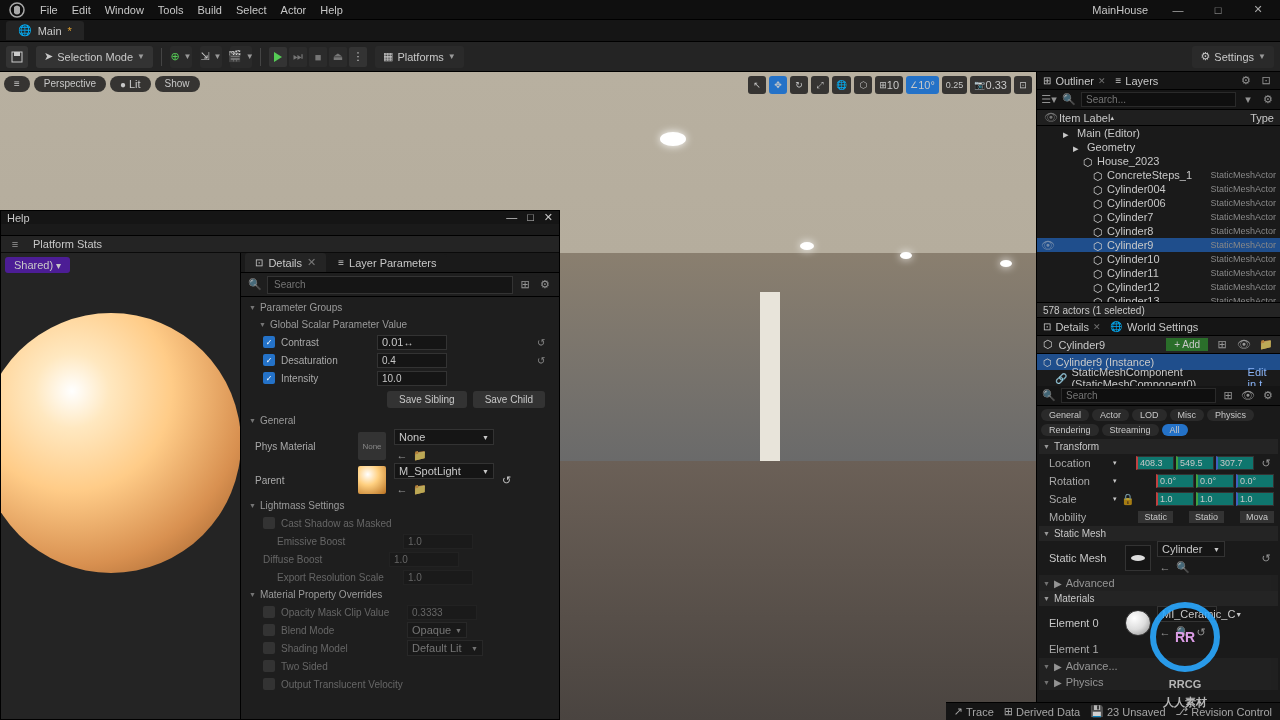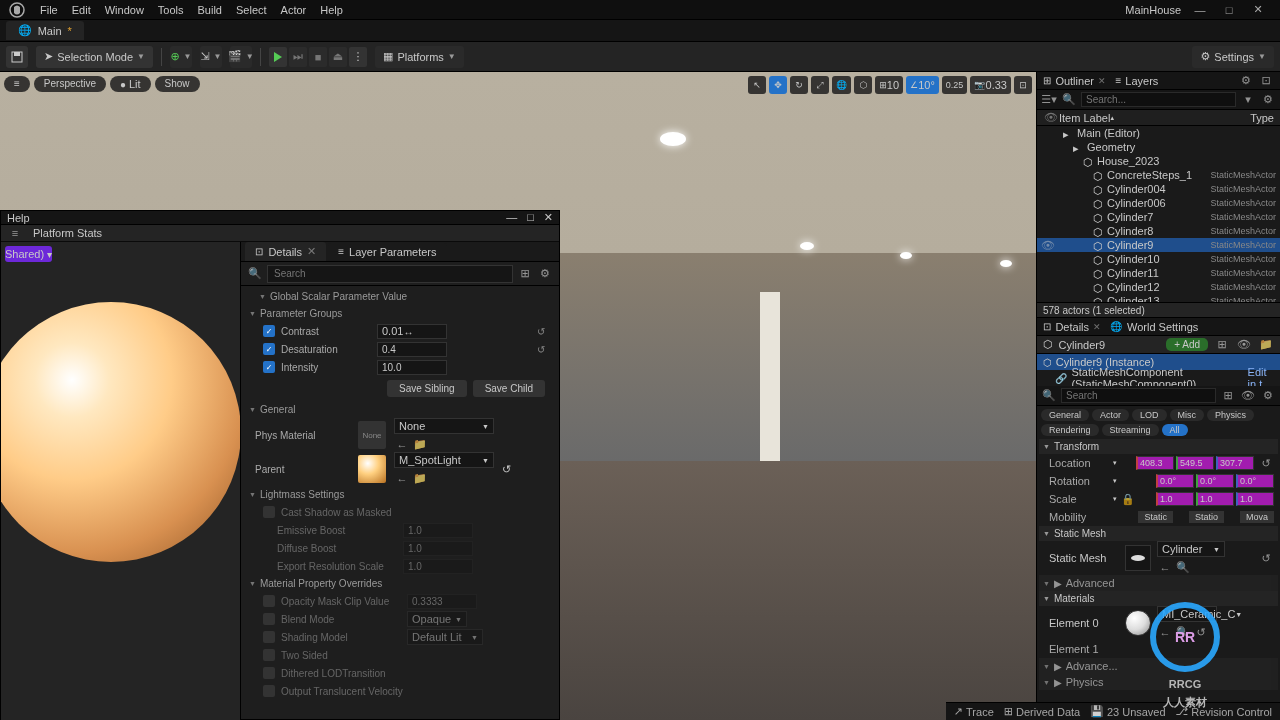--- a/index.html
+++ b/index.html
@@ -2,21 +2,21 @@
 <html><head>
 <meta charset="utf-8">
 <style>
 *{box-sizing:border-box;margin:0;padding:0;font-family:"Segoe UI",Arial,sans-serif;font-size:11px;color:#c8c8c8;user-select:none}
 body{width:1280px;height:720px;background:#1a1a1a;overflow:hidden;position:relative}
 svg{display:block}
 
 
 .menubar{height:20px;background:#0f0f0f;display:flex;align-items:center;padding:0 8px;gap:14px;border-bottom:1px solid #000}
 .menubar .logo{width:18px;height:18px;display:flex;align-items:center;justify-content:center}
-.menubar .title-area{margin-left:auto;display:flex;align-items:center;gap:9px;padding-right:4px}
+.menubar .title-area{margin-left:auto;display:flex;align-items:center;gap:20px;padding-right:4px}
 .menubar .win-btn{width:20px;height:14px;display:flex;align-items:center;justify-content:center;color:#aaa}
 
 
 .tabstrip{height:22px;background:#151515;display:flex;align-items:center;padding:0 6px;border-bottom:1px solid #000}
 .tab{background:#242424;padding:3px 12px;border-radius:3px 3px 0 0;display:flex;align-items:center;gap:6px}
 
 
 .toolbar{height:30px;background:#242424;display:flex;align-items:center;padding:0 6px;gap:8px;border-bottom:1px solid #000}
 .tb-btn{height:22px;padding:0 8px;background:#333;border-radius:3px;display:flex;align-items:center;gap:4px}
 .tb-btn.icon-only{width:22px;padding:0;justify-content:center}
@@ -38,21 +38,21 @@
 .ceiling-light{position:absolute;width:26px;height:14px;background:#fff;border-radius:50%;box-shadow:0 0 8px #fff}
 .column{position:absolute;width:20px;background:#e8e4da}
 .floor{position:absolute;bottom:0;left:0;right:0;height:40%;background:linear-gradient(180deg,#6b6057 0%,#4a4440 100%)}
 
 
 .float-panel{position:absolute;left:0;top:210px;width:560px;height:510px;background:#1e1e1e;border:1px solid #000;z-index:10;display:flex;flex-direction:column}
 .float-title{height:18px;background:#151515;display:flex;align-items:center;padding:0 6px}
 .float-title .wbtns{margin-left:auto;display:flex;gap:10px}
 .float-sub{height:22px;background:#1a1a1a;display:flex;align-items:center;padding:0 6px;gap:14px;border-bottom:1px solid #000}
 .stats-area{height:26px;background:#242424;display:flex;align-items:center;padding:0 6px;gap:10px;border-bottom:1px solid #0a0a0a}
-.shared-pill{background:#6d28d9;padding:2px 0;border-radius:3px;font-size:10px}
+.shared-pill{background:#4c1d95;padding:2px 9px;border-radius:3px;font-size:10px}
 .panel-tabs{height:20px;background:#1a1a1a;display:flex;align-items:center;gap:2px;padding:0 4px;border-bottom:1px solid #000}
 .ptab{padding:3px 10px;background:#242424;border-radius:3px 3px 0 0;display:flex;align-items:center;gap:5px;font-size:10px}
 .search-row{height:24px;background:#1e1e1e;display:flex;align-items:center;padding:0 6px;gap:4px;border-bottom:1px solid #000}
 .search-row input{flex:1;background:#151515;border:1px solid #333;height:18px;padding:0 6px;color:#c8c8c8;font-size:10px;outline:none}
 .mini-ic{width:16px;height:16px;display:flex;align-items:center;justify-content:center;opacity:.7}
 .panel-body{flex:1;overflow-y:auto;padding:2px 4px}
 .cat{padding:3px 4px;font-size:10px;color:#9a9a9a;display:flex;align-items:center;gap:4px}
 .cat::before{content:"▼";font-size:7px;opacity:.7}
 .param-row{display:flex;align-items:center;height:18px;padding:0 4px 0 18px;gap:6px}
 .param-row .chk{width:12px;height:12px;background:#2472c8;border-radius:2px;display:flex;align-items:center;justify-content:center;font-size:8px;color:#fff}
@@ -85,34 +85,34 @@
 .ol-row{height:14px;display:flex;align-items:center;padding:0 4px;font-size:10px;gap:4px}
 .ol-row .eye{width:14px;opacity:.5}
 .ol-row .ind{display:inline-block}
 .ol-row .type{margin-left:auto;color:#888;font-size:9px}
 .ol-row.sel{background:#1f4e8c}
 .ol-row .ic{width:10px;height:10px;display:inline-block}
 .ol-status{height:16px;background:#242424;padding:0 6px;font-size:10px;display:flex;align-items:center;border-top:1px solid #000;border-bottom:1px solid #000}
 
 .det-tabs{height:18px;background:#151515;display:flex;align-items:center;gap:10px;padding:0 6px;border-bottom:1px solid #000}
 .det-head{height:18px;background:#242424;display:flex;align-items:center;padding:0 6px;gap:6px;font-size:10px;border-bottom:1px solid #000}
-.det-head .add{margin-left:auto;background:#2a6e2a;padding:1px 8px;border-radius:5px;font-size:10px}
+.det-head .add{margin-left:auto;background:#2a6e2a;padding:1px 8px;border-radius:0;font-size:10px}
 .comp-tree{background:#1a1a1a}
 .comp-row{height:16px;display:flex;align-items:center;padding:0 6px;font-size:10px;gap:4px}
 .comp-row.sel{background:#1f4e8c}
 .det-body{flex:1;overflow-y:auto;padding:0 2px}
 .filter-row{display:flex;gap:3px;padding:3px 4px;flex-wrap:wrap}
 .fchip{background:#2a2a2a;padding:1px 8px;border-radius:8px;font-size:9px}
 .fchip.on{background:#2472c8}
 .dcat{padding:2px 4px;font-size:10px;background:#242424;display:flex;align-items:center;gap:4px}
 .dcat::before{content:"▼";font-size:7px;opacity:.7}
 .drow{display:flex;align-items:center;height:18px;padding:0 4px 0 10px;gap:4px;font-size:10px}
 .drow .lbl{width:60px;color:#aaa}
 .vec3{display:flex;gap:2px}
-.vec3 .n{width:38px;height:14px;background:#a21caf;border:1px solid #333;font-size:9px;padding:0 2px;display:flex;align-items:center}
+.vec3 .n{width:38px;height:14px;background:#0f766e;border:1px solid #333;font-size:9px;padding:0 2px;display:flex;align-items:center}
 .vec3 .n.x{border-left:2px solid #c04040}
 .vec3 .n.y{border-left:2px solid #40a040}
 .vec3 .n.z{border-left:2px solid #4060c0}
 .mob{display:flex;gap:16px}
 .mob .m{background:#333;padding:1px 6px;font-size:9px}
 .mesh-row{display:flex;align-items:center;height:34px;padding:0 4px 0 10px;gap:6px}
 .mesh-thumb{width:26px;height:26px;background:#151515;border:1px solid #333;display:flex;align-items:center;justify-content:center}
 .mesh-thumb .cyl{width:14px;height:6px;background:#ddd;border-radius:50%}
 .mat-thumb{width:26px;height:26px;border-radius:50%;background:radial-gradient(circle at 35% 30%,#fff 0%,#ddd 50%,#888 100%);border:1px solid #333}
 
@@ -499,22 +499,22 @@
         <div class="ptab">⊡ <span>Details</span> <span style="opacity:.5">✕</span></div>
         <div class="ptab" style="background:#1a1a1a">≡ <span>Layer Parameters</span></div>
       </div>
       <div class="search-row">
         <span class="mini-ic">🔍</span>
         <input placeholder="Search" style="">
         <span class="mini-ic">⊞</span>
         <span class="mini-ic">⚙</span>
       </div>
       <div class="panel-body">
+        <div class="cat">Parameter Groups</div>
         <div class="cat" style="padding-left:14px">Global Scalar Parameter Value</div>
-        <div class="cat">Parameter Groups</div>
         <div class="param-row">
           <span class="chk">✓</span>
           <span class="lbl">Contrast</span>
           <span class="val"><span>0.01</span> ↔</span>
           <span class="reset">↺</span>
         </div>
         <div class="param-row">
           <span class="chk">✓</span>
           <span class="lbl">Desaturation</span>
           <span class="val">0.4</span>
@@ -562,21 +562,21 @@
         <div class="cat">Lightmass Settings</div>
         <div class="param-row">
             <span class="chk off"></span>
             <span class="lbl" style="width:150px;opacity:.5">Cast Shadow as Masked</span>
           </div>
         <div class="param-row">
             <span class="lbl" style="width:120px;opacity:.5;margin-left:14px">Emissive Boost</span>
             <span class="val ro">1.0</span>
           </div>
         <div class="param-row">
-            <span class="lbl" style="width:120px;opacity:.5;margin-left:14px">Diffuse Boost</span>
+            <span class="lbl" style="width:120px;opacity:.5;">Diffuse Boost</span>
             <span class="val ro">1.0</span>
           </div>
         <div class="param-row">
             <span class="lbl" style="width:120px;opacity:.5;margin-left:14px">Export Resolution Scale</span>
             <span class="val ro">1.0</span>
           </div>
         <div class="cat">Material Property Overrides</div>
         <div class="param-row">
             <span class="chk off"></span>
             <span class="lbl" style="width:120px;opacity:.5">Opacity Mask Clip Value</span>
@@ -597,24 +597,20 @@
               <span>Default Lit</span>
               <span class="chev">▼</span>
             </div>
           </div>
         <div class="param-row">
             <span class="chk off"></span>
             <span class="lbl" style="width:150px;opacity:.5">Two Sided</span>
           </div>
         <div class="param-row">
             <span class="chk off"></span>
-            <span class="lbl" style="width:150px;opacity:.5">Dithered LODTransition</span>
-          </div>
-        <div class="param-row">
-            <span class="chk off"></span>
             <span class="lbl" style="width:150px;opacity:.5">Output Translucent Velocity</span>
           </div>
         <div class="param-row" style="height:24px">
           
           
           
           
         </div>
       </div>
     </div>

